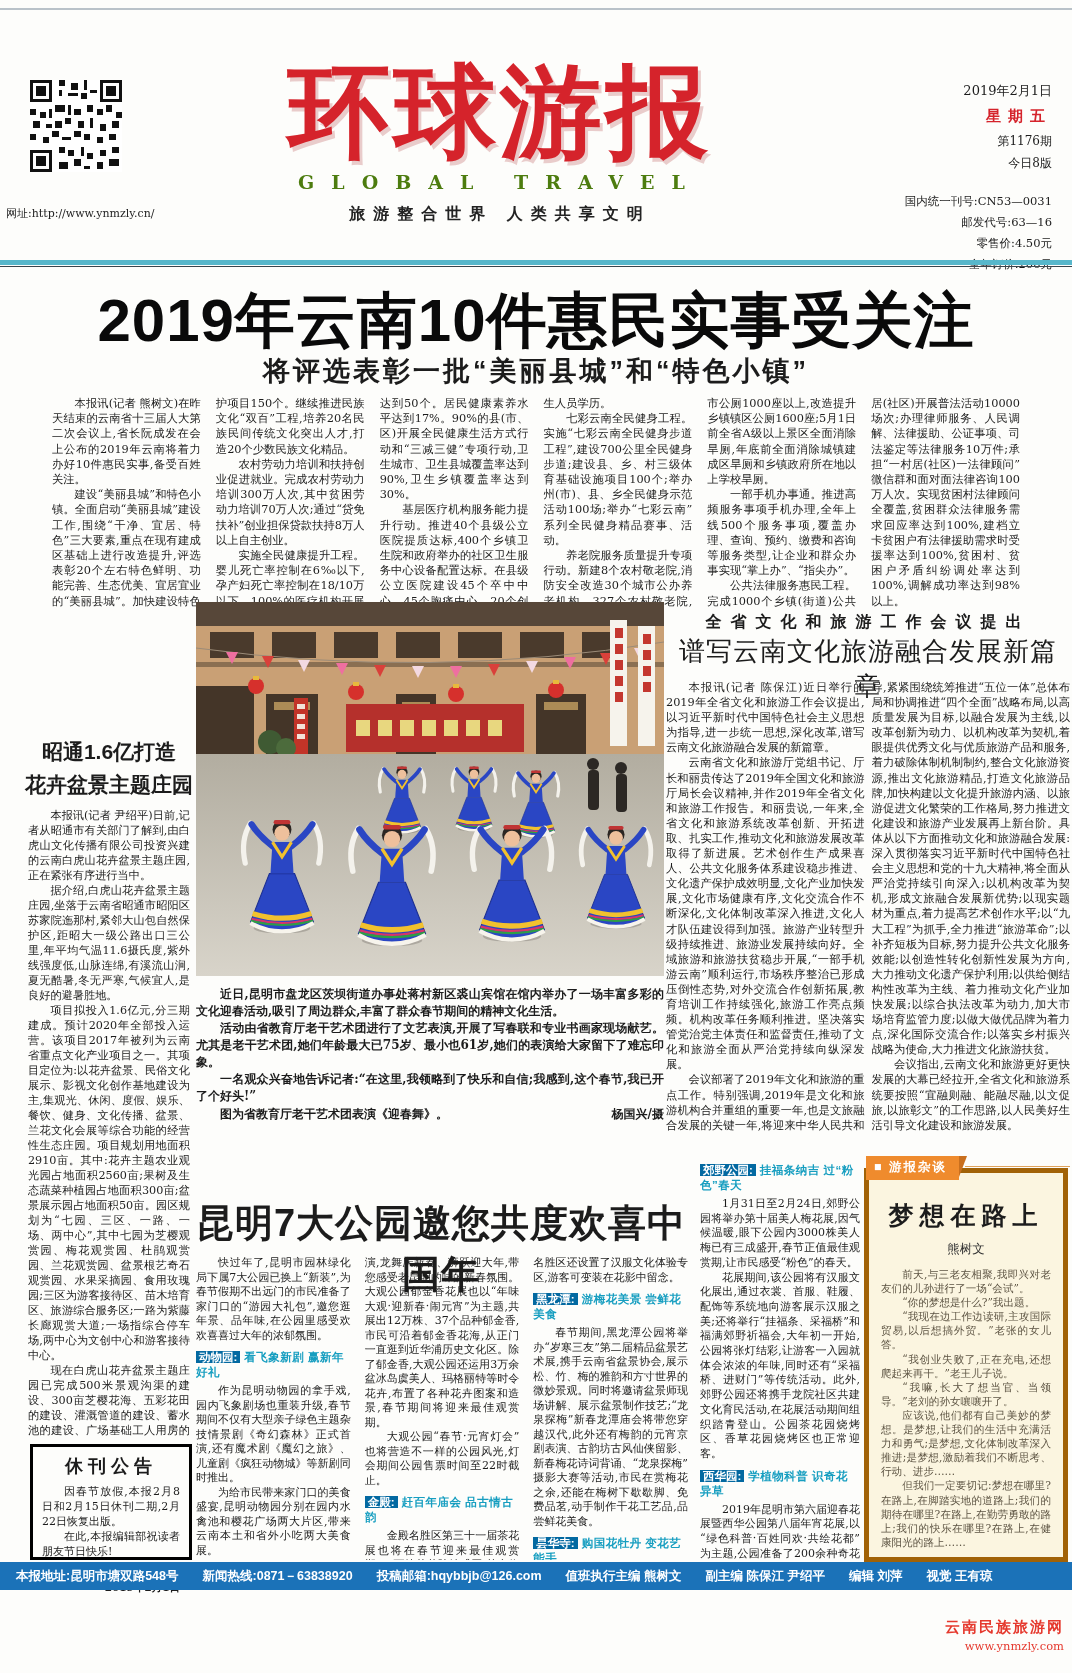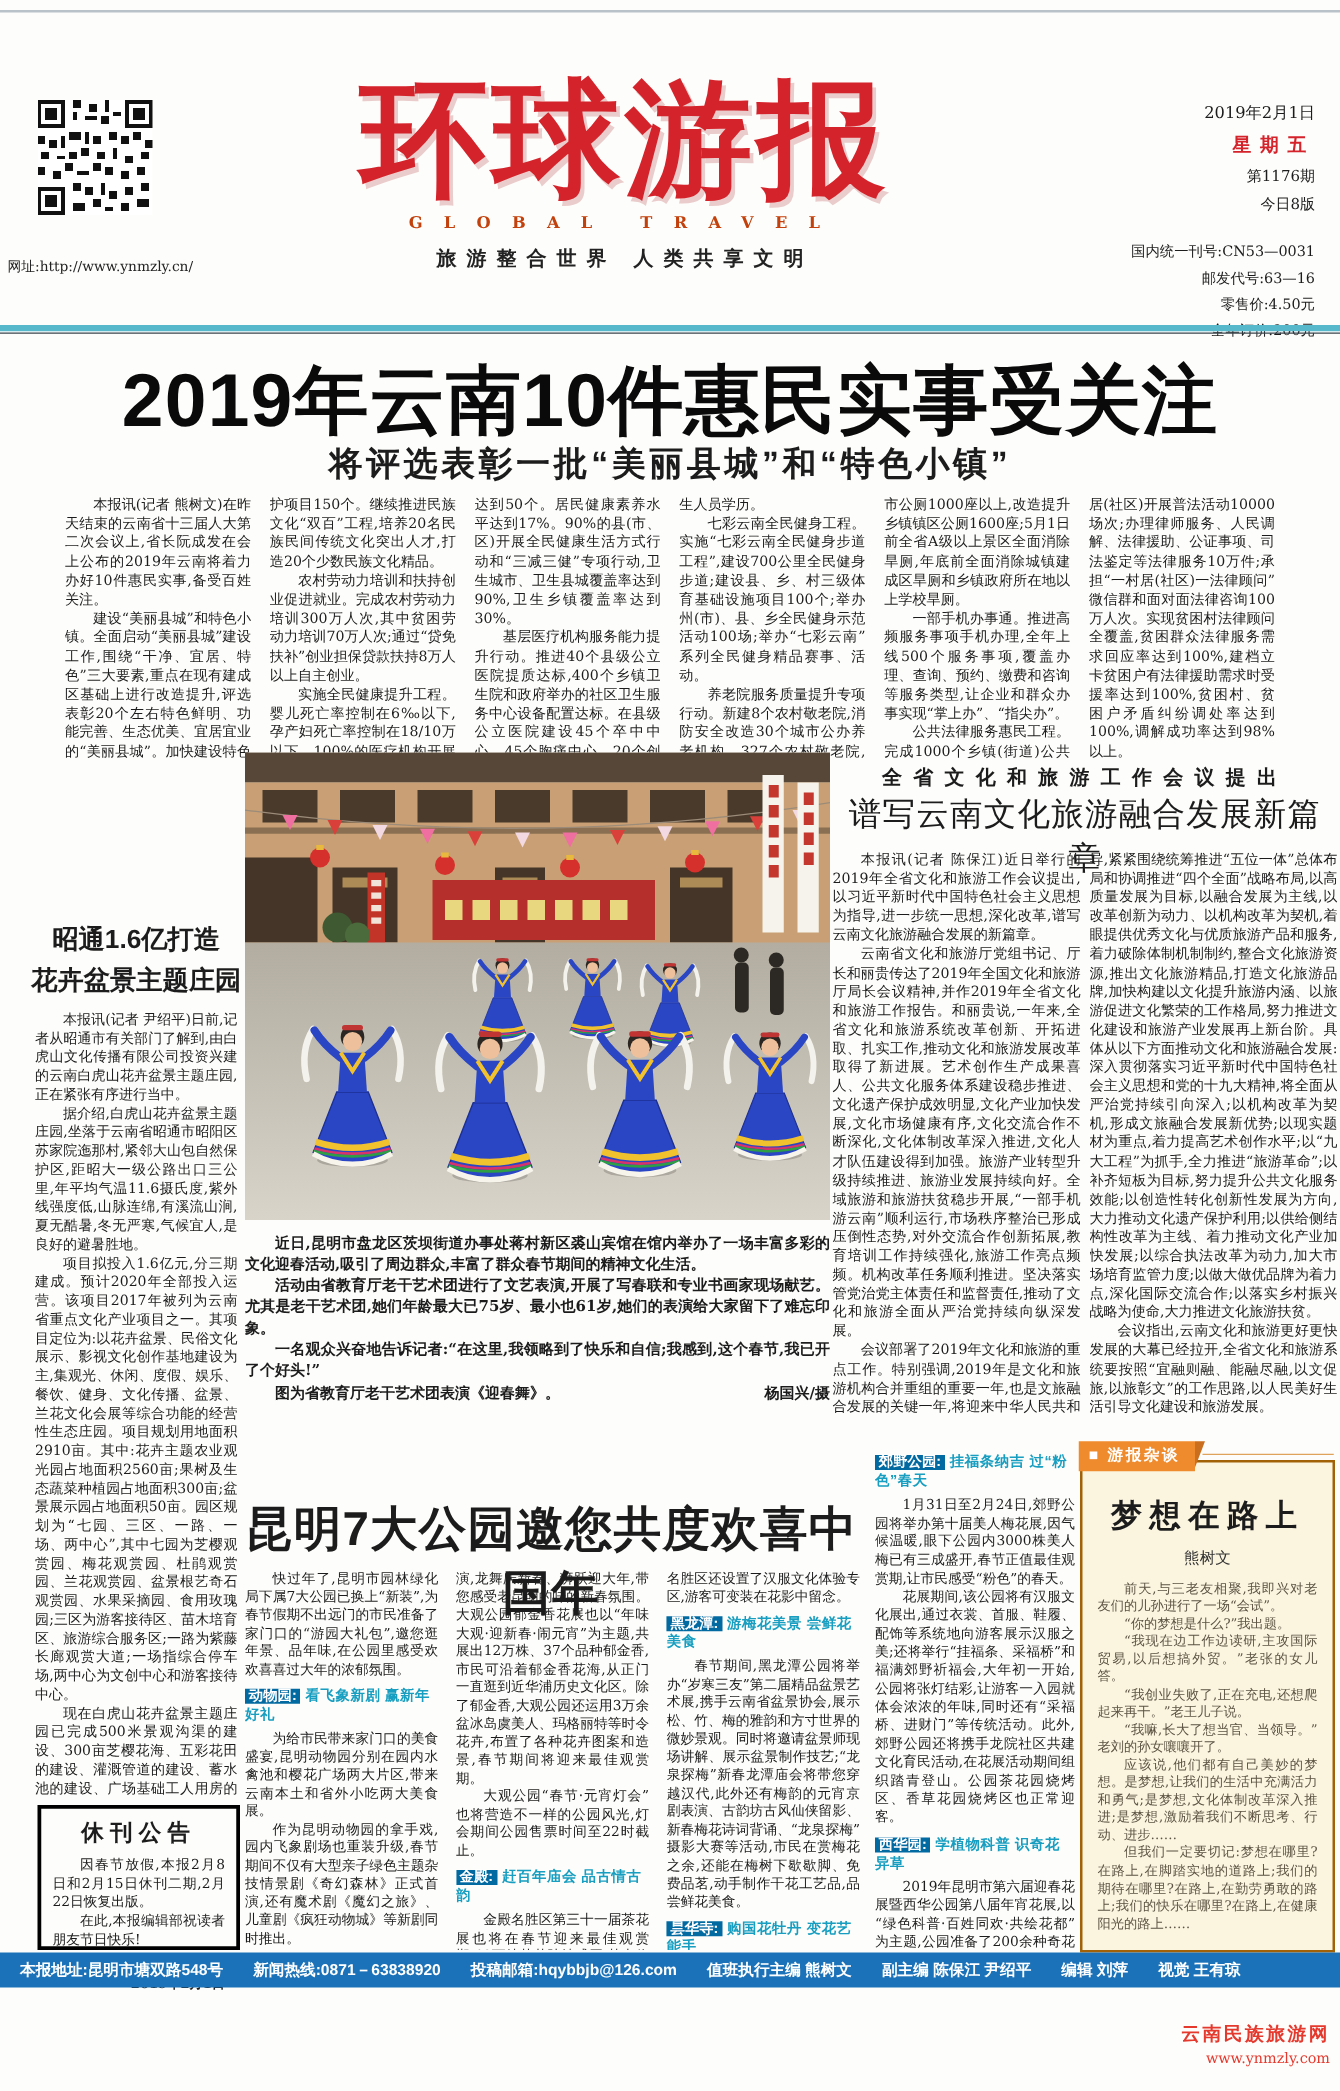--- a/index.html
+++ b/index.html
@@ -11,21 +11,21 @@
   .para{text-indent:2em;text-align:justify;}
   .para.cont{text-indent:0;}
   
   .toprule{left:0;top:8px;width:1072px;height:2px;background:#b9c2c9;}
   
   .qrbox{left:30px;top:80px;width:92px;height:92px;}
   .qrlabel{left:6px;top:206px;width:160px;font-size:11px;color:#222;}
   .mast{left:225px;top:58px;width:550px;text-align:center;}
   .mast-title{font-size:102px;line-height:1.05;font-weight:900;color:#d5232b;letter-spacing:4px;
               text-shadow:3px 4px 0 rgba(165,30,30,.22);font-family:"DejaVu Serif",serif;}
-  .mast-en{margin-top:6px;font-size:13px;letter-spacing:17px;font-weight:bold;color:#c2410c;}
+  .mast-en{margin-top:6px;font-size:19px;letter-spacing:17px;font-weight:bold;color:#4d7c0f;}
   .mast-slogan{margin-top:11px;font-size:16px;letter-spacing:8px;font-weight:bold;color:#222;}
   .pubinfo{left:840px;top:84px;width:212px;text-align:right;line-height:1;}
   .pub-date{font-size:13px;}
   .pub-week{margin-top:12px;font-size:15px;font-weight:bold;color:#d5232b;letter-spacing:7px;}
   .pub-issue{margin-top:11px;font-size:12px;}
   .pub-pages{margin-top:10px;font-size:12px;}
   .pub-group{margin-top:22px;font-size:11.5px;line-height:21px;}
   
   .rule-teal{left:0;top:260px;width:1072px;height:5px;background:#57b7cb;}
   .rule-dark{left:0;top:266px;width:1072px;height:1px;background:#39454e;}
@@ -57,21 +57,21 @@
   .col4{left:700px;top:1156px;width:160px;height:404px;overflow:hidden;font-size:11px;line-height:14.7px;}
   .subhead{margin:7px 0 4px;text-indent:0;font-family:"Liberation Sans",sans-serif;font-size:11.5px;line-height:15px;}
   .tag{background:#0369a1;color:#fff;font-weight:700;padding:0 3px;margin-right:4px;}
   .tagtxt{color:#179ec0;font-weight:700;letter-spacing:.5px;}
   
   .notice{left:30px;top:1444px;width:162px;height:116px;border:3px solid #000000;box-sizing:border-box;padding:7px 9px;}
   .notice-title{text-align:center;font-weight:900;font-size:18px;letter-spacing:5px;margin-bottom:6px;}
   .notice .para{font-size:11px;line-height:15px;}
   .notice-sign{text-align:right;font-size:10.5px;line-height:15px;margin-top:6px;font-weight:bold;}
   
-  .essay{left:864px;top:1168px;width:204px;height:394px;background:#fbf5e0;border:2px solid #a16207;box-sizing:border-box;}
+  .essay{left:864px;top:1168px;width:204px;height:394px;background:#fbf5e0;border:5px solid #a16207;box-sizing:border-box;}
   .essay-tab{position:absolute;left:-3px;top:-17px;height:21px;background:#ef8b2d;color:#fff;
              font-family:"Liberation Sans",sans-serif;font-weight:700;font-size:12.5px;
              padding:3px 12px 0 8px;letter-spacing:2px;}
   .essay-tab::after{content:"";position:absolute;right:-8px;top:0;border-top:21px solid #c96f1e;
              border-right:8px solid transparent;}
   .essay-line{position:absolute;left:96px;top:-7px;width:105px;height:1px;background:#e0a35c;}
   .essay-title{margin-top:26px;text-align:center;font-weight:900;font-size:25px;letter-spacing:6px;}
   .essay-author{text-align:center;font-size:12.5px;margin-top:9px;color:#333;}
   .essay-body{margin:9px 12px 0;height:282px;overflow:hidden;font-size:10.6px;line-height:14.1px;color:#5d5443;}
   
@@ -326,22 +326,22 @@
         <p class="para cont">导,紧紧围绕统筹推进“五位一体”总体布局和协调推进“四个全面”战略布局,以高质量发展为目标,以融合发展为主线,以改革创新为动力、以机构改革为契机,着眼提供优秀文化与优质旅游产品和服务,着力破除体制机制制约,整合文化旅游资源,推出文化旅游精品,打造文化旅游品牌,加快构建以文化提升旅游内涵、以旅游促进文化繁荣的工作格局,努力推进文化建设和旅游产业发展再上新台阶。具体从以下方面推动文化和旅游融合发展:深入贯彻落实习近平新时代中国特色社会主义思想和党的十九大精神,将全面从严治党持续引向深入;以机构改革为契机,形成文旅融合发展新优势;以现实题材为重点,着力提高艺术创作水平;以“九大工程”为抓手,全力推进“旅游革命”;以补齐短板为目标,努力提升公共文化服务效能;以创造性转化创新性发展为方向,大力推动文化遗产保护利用;以供给侧结构性改革为主线、着力推动文化产业加快发展;以综合执法改革为动力,加大市场培育监管力度;以做大做优品牌为着力点,深化国际交流合作;以落实乡村振兴战略为使命,大力推进文化旅游扶贫。</p>
         <p class="para">会议指出,云南文化和旅游更好更快发展的大幕已经拉开,全省文化和旅游系统要按照“宜融则融、能融尽融,以文促旅,以旅彰文”的工作思路,以人民美好生活引导文化建设和旅游发展。</p>
       </div>
   </div>
 
   <div class="abs parks-title sans">昆明7大公园邀您共度欢喜中国年</div>
   <div class="abs parks-body">
     <div class="col">
         <p class="para">快过年了,昆明市园林绿化局下属7大公园已换上“新装”,为春节假期不出远门的市民准备了家门口的“游园大礼包”,邀您逛年景、品年味,在公园里感受欢欢喜喜过大年的浓郁氛围。</p>
         <p class="subhead"><span class="tag">动物园:</span><span class="tagtxt">看飞象新剧 赢新年好礼</span></p>
+        <p class="para">作为昆明动物园的拿手戏,园内飞象剧场也重装升级,春节期间不仅有大型亲子绿色主题杂技情景剧《奇幻森林》正式首演,还有魔术剧《魔幻之旅》、儿童剧《疯狂动物城》等新剧同时推出。</p>
         <p class="para">为给市民带来家门口的美食盛宴,昆明动物园分别在园内水禽池和樱花广场两大片区,带来云南本土和省外小吃两大美食展。</p>
-        <p class="para">作为昆明动物园的拿手戏,园内飞象剧场也重装升级,春节期间不仅有大型亲子绿色主题杂技情景剧《奇幻森林》正式首演,还有魔术剧《魔幻之旅》、儿童剧《疯狂动物城》等新剧同时推出。</p>
       </div>
     <div class="col">
         <p class="para cont">演,龙舞庆新春、狮跃迎大年,带您感受老昆明的味的新春氛围。大观公园郁金香花展也以“年味大观·迎新春·闹元宵”为主题,共展出12万株、37个品种郁金香,市民可沿着郁金香花海,从正门一直逛到近华浦历史文化区。除了郁金香,大观公园还运用3万余盆冰岛虞美人、玛格丽特等时令花卉,布置了各种花卉图案和造景,春节期间将迎来最佳观赏期。</p>
         <p class="para">大观公园“春节·元宵灯会”也将营造不一样的公园风光,灯会期间公园售票时间至22时截止。</p>
         <p class="subhead"><span class="tag">金殿:</span><span class="tagtxt">赶百年庙会 品古情古韵</span></p>
         <p class="para">金殿名胜区第三十一届茶花展也将在春节迎来最佳观赏期,40万株茶花陆续盛开,其中位于铜殿前近400年历史的“殿前红”最为明艳,游客可边逛庙会边一睹其芳容。</p>
       </div>
     <div class="col">
         <p class="para cont">名胜区还设置了汉服文化体验专区,游客可变装在花影中留念。</p>
         <p class="subhead"><span class="tag">黑龙潭:</span><span class="tagtxt">游梅花美景 尝鲜花美食</span></p>

